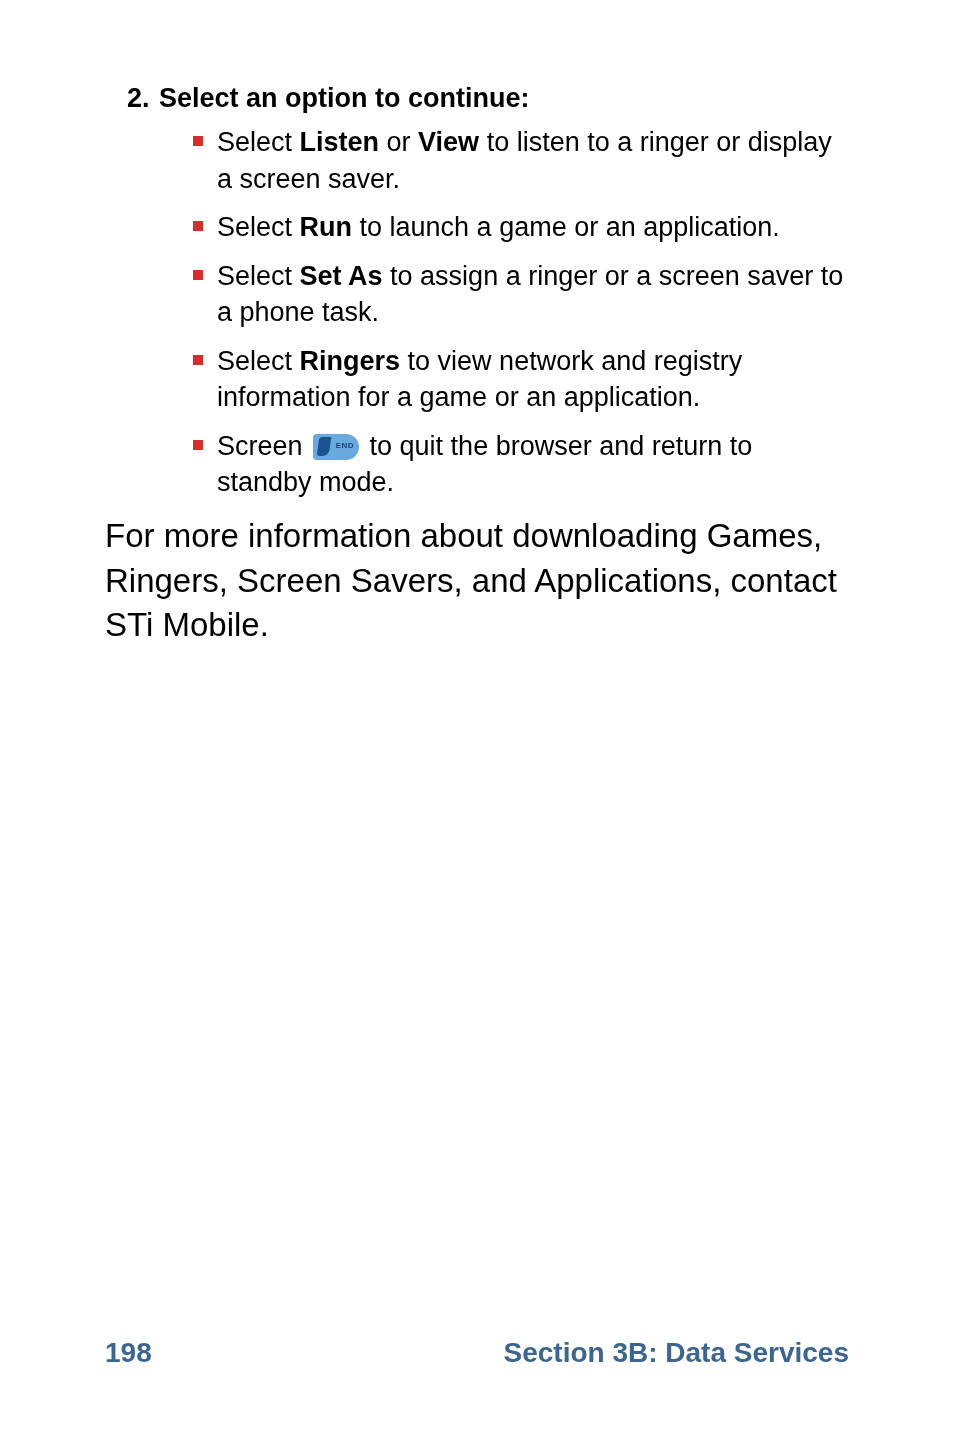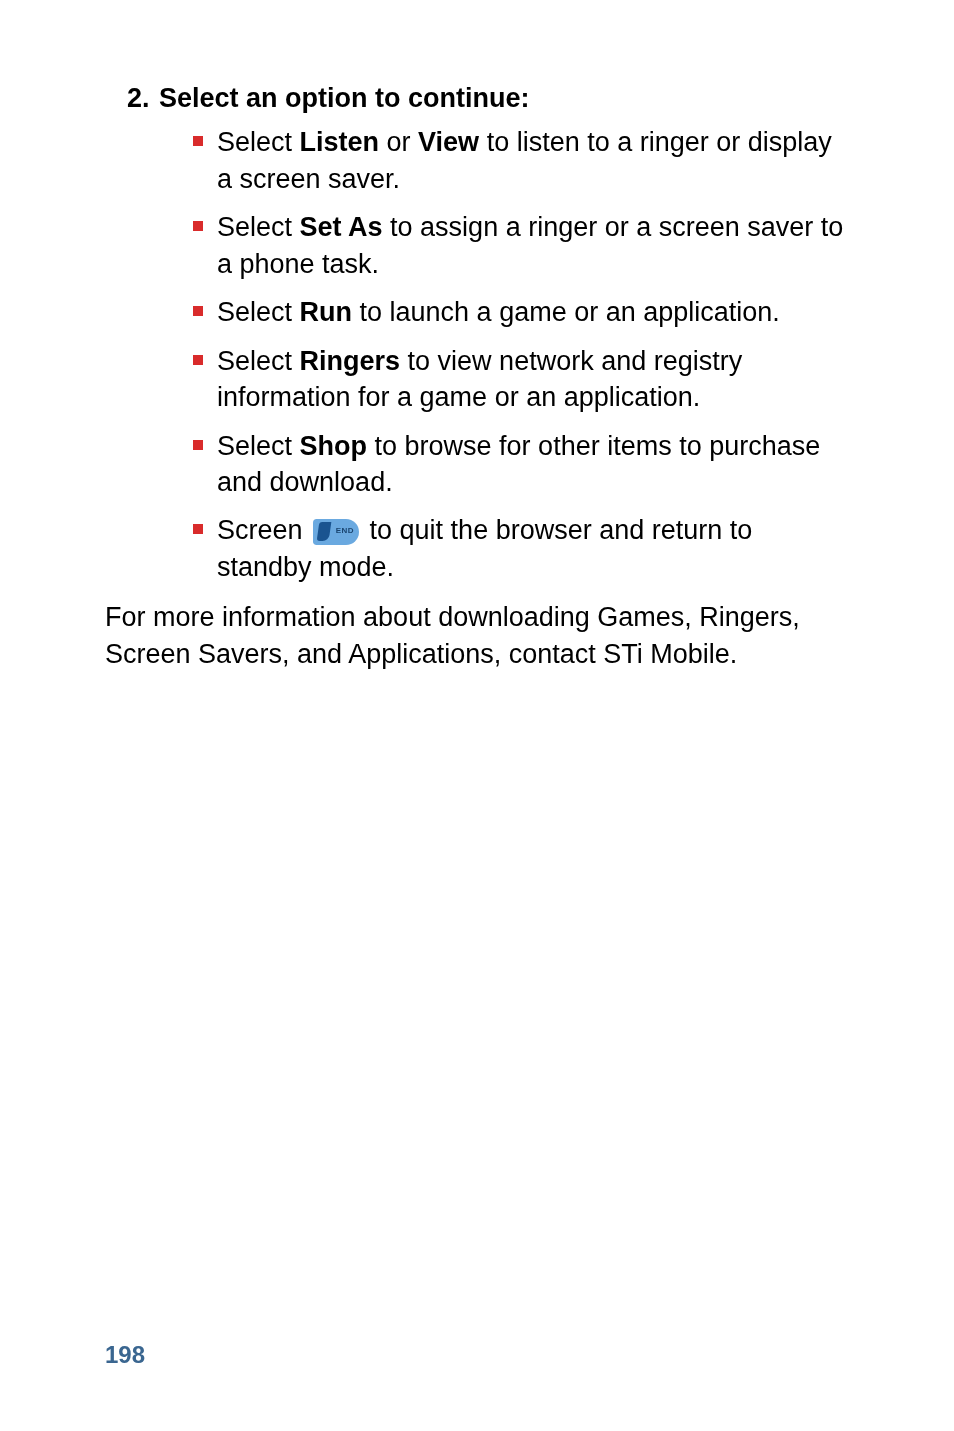--- a/index.html
+++ b/index.html
@@ -83,31 +83,31 @@
       position: absolute;
       right: 5px;
       top: 7px;
       font-size: 8px;
       font-weight: bold;
       color: #1a4570;
       letter-spacing: 0.5px;
     }
     .closing-para {
       margin-top: 14px;
-      font-size: 27px;
+      font-size: 33px;
       line-height: 1.35;
     }
     .footer {
       position: absolute;
       bottom: 62px;
       left: 105px;
       right: 105px;
       display: flex;
       justify-content: space-between;
-      font-size: 24px;
+      font-size: 28px;
       font-weight: bold;
       color: #3a6690;
     }
   </style>
 </head>
 <body>
 
 <div class="content">
   <div class="step">
     <div class="step-number">2.</div>
@@ -118,51 +118,46 @@
     <div class="sub-item">
       <div class="bullet"></div>
       <div class="sub-item-text">
         <span>Select </span><span class="bold">Listen</span><span> or </span><span class="bold">View</span><span> to listen to a ringer or display a screen saver.</span>
       </div>
     </div>
 
     <div class="sub-item">
       <div class="bullet"></div>
       <div class="sub-item-text">
-        <span>Select </span><span class="bold">Set As</span><span> to assign a ringer or a screen saver to a phone task.</span>
+        <span>Select </span><span class="bold">Run</span><span> to launch a game or an application.</span>
       </div>
     </div>
 
     <div class="sub-item">
       <div class="bullet"></div>
       <div class="sub-item-text">
-        <span>Select </span><span class="bold">Run</span><span> to launch a game or an application.</span>
+        <span>Select </span><span class="bold">Set As</span><span> to assign a ringer or a screen saver to a phone task.</span>
       </div>
     </div>
 
     <div class="sub-item">
       <div class="bullet"></div>
       <div class="sub-item-text">
         <span>Select </span><span class="bold">Ringers</span><span> to view network and registry information for a game or an application.</span>
       </div>
     </div>
 
-    <div class="sub-item">
-      <div class="bullet"></div>
-      <div class="sub-item-text">
-        <span>Select </span><span class="bold">Shop</span><span> to browse for other items to purchase and download.</span>
-      </div>
-    </div>
 
     <div class="sub-item">
       <div class="bullet"></div>
       <div class="sub-item-text">
         <span>Screen </span><span class="end-key-icon"></span><span> to quit the browser and return to standby mode.</span>
       </div>
     </div>
   </div>
 
   <div class="closing-para">For more information about downloading Games, Ringers, Screen Savers, and Applications, contact STi Mobile.</div>
 </div>
 
 <div class="footer">
   <span>198</span>
+  <span>Section 3B: Data Services</span>
 </div>
 
 </body></html>

